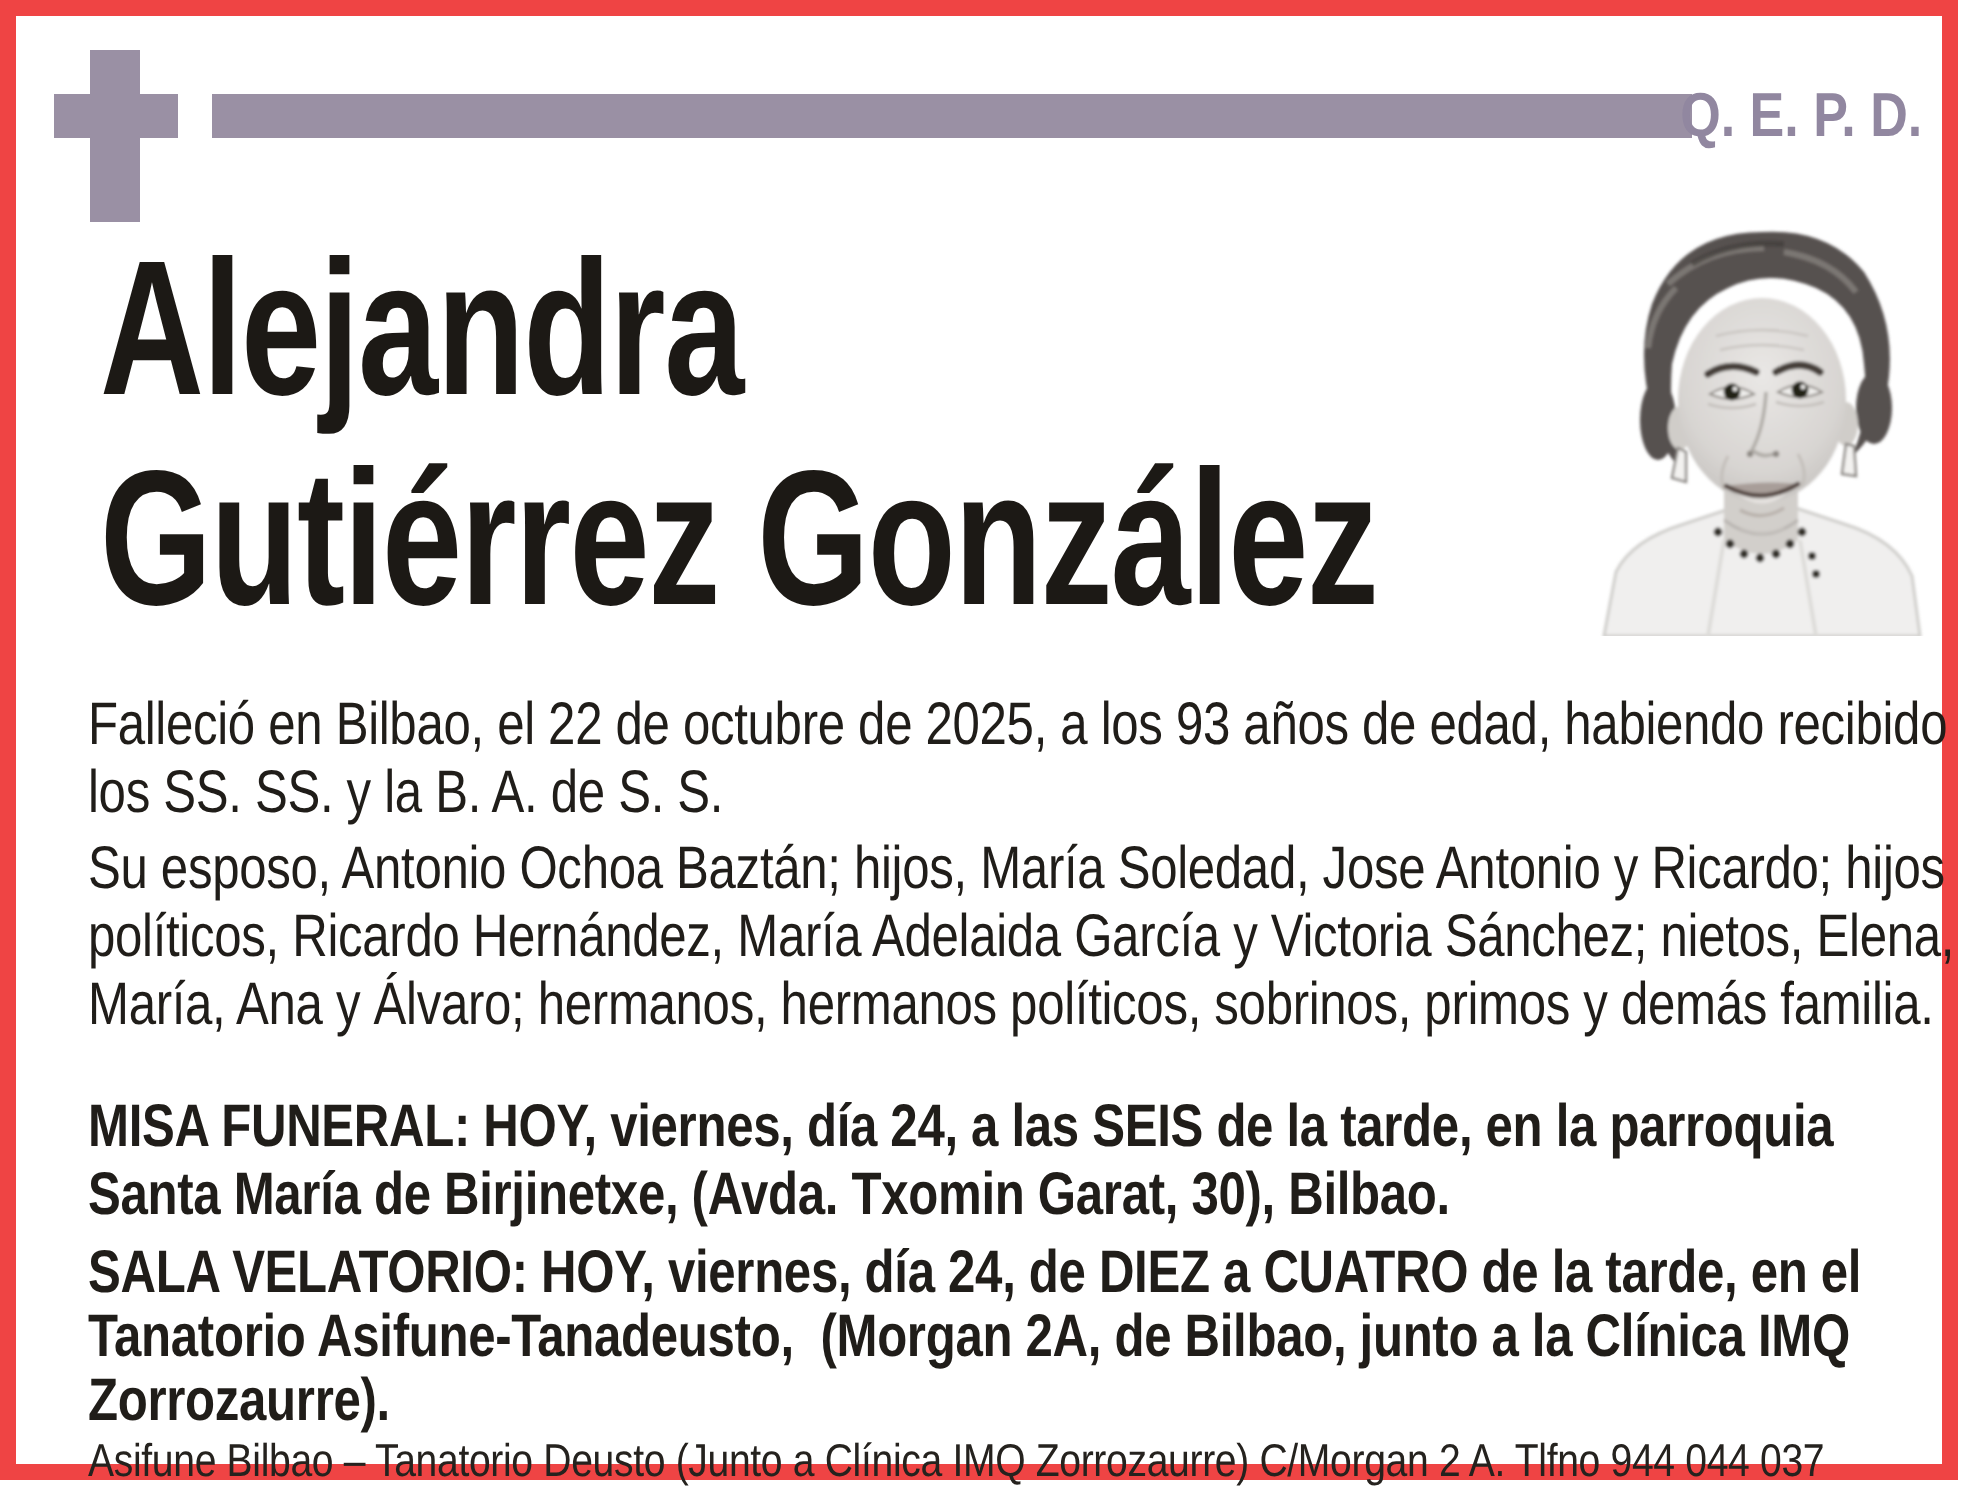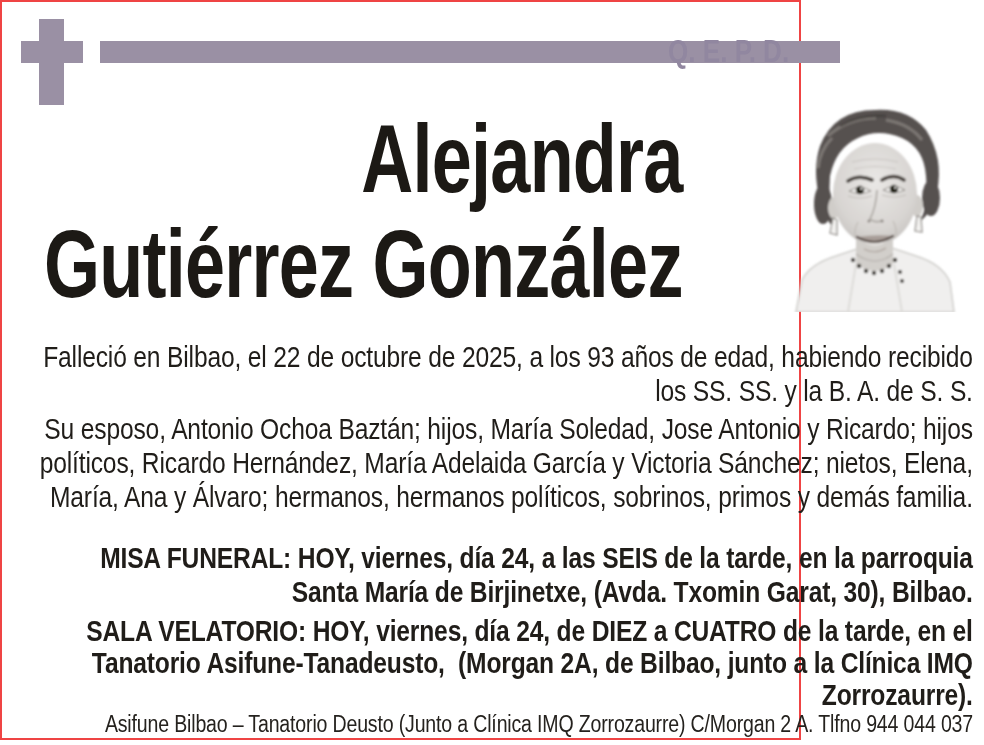--- a/index.html
+++ b/index.html
@@ -1,20 +1,20 @@
 <!DOCTYPE html>
 <html lang="es"><head>
 <meta charset="utf-8">
 <style>
   html,body{margin:0;padding:0;background:#ffffff;}
   body{width:984px;height:745px;position:relative;overflow:hidden;
        font-family:"Liberation Sans","DejaVu Sans",sans-serif;
        -webkit-font-smoothing:antialiased;}
-  .notice{position:absolute;left:0;top:0;width:801px;height:740px;
-          border:2px solid #ef4444;box-sizing:border-box;background:#fff;text-align:right;}
+  .notice{position:absolute;left:0;top:0;width:979px;height:740px;
+          border:8px solid #ef4444;box-sizing:border-box;background:#fff;}
   
   .cross-v{position:absolute;left:37px;top:17px;width:25px;height:86px;background:#9a90a4;}
   .cross-h{position:absolute;left:19px;top:39px;width:62px;height:22px;background:#9a90a4;}
   .topbar{position:absolute;left:98px;top:39px;width:740px;height:22px;background:#9a90a4;}
   .qepd{position:absolute;top:32px;right:10px;font-size:31px;font-weight:bold;color:#9187a0;
         letter-spacing:0;transform:scaleX(0.84);transform-origin:100% 0;white-space:nowrap;}
   
   .name{position:absolute;left:42px;top:104px;margin:0;font-size:96px;line-height:105px;
         font-weight:bold;color:#1c1915;letter-spacing:-1px;
         transform:scaleX(0.75);transform-origin:0 0;white-space:nowrap;}

